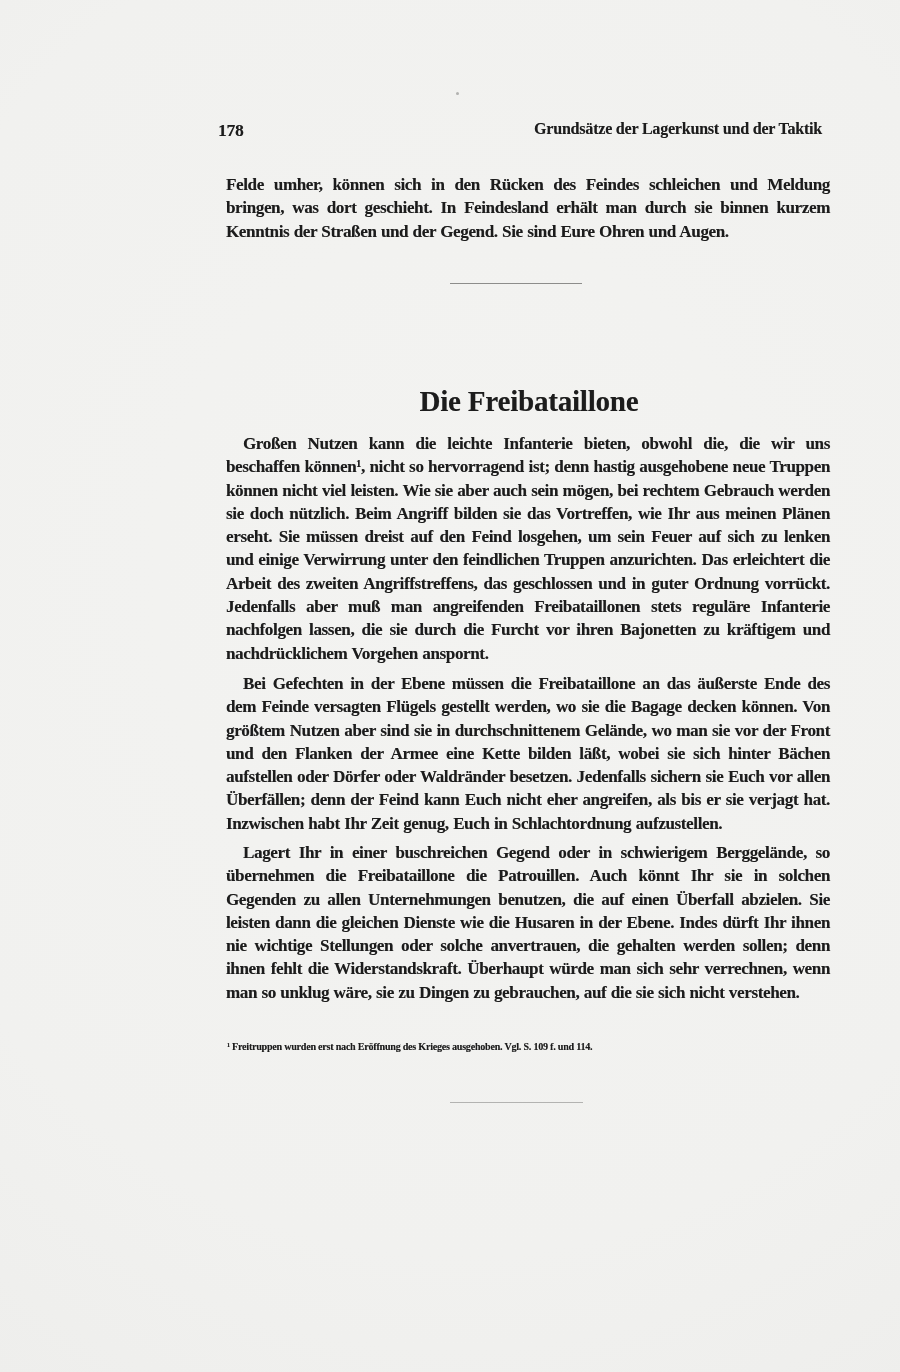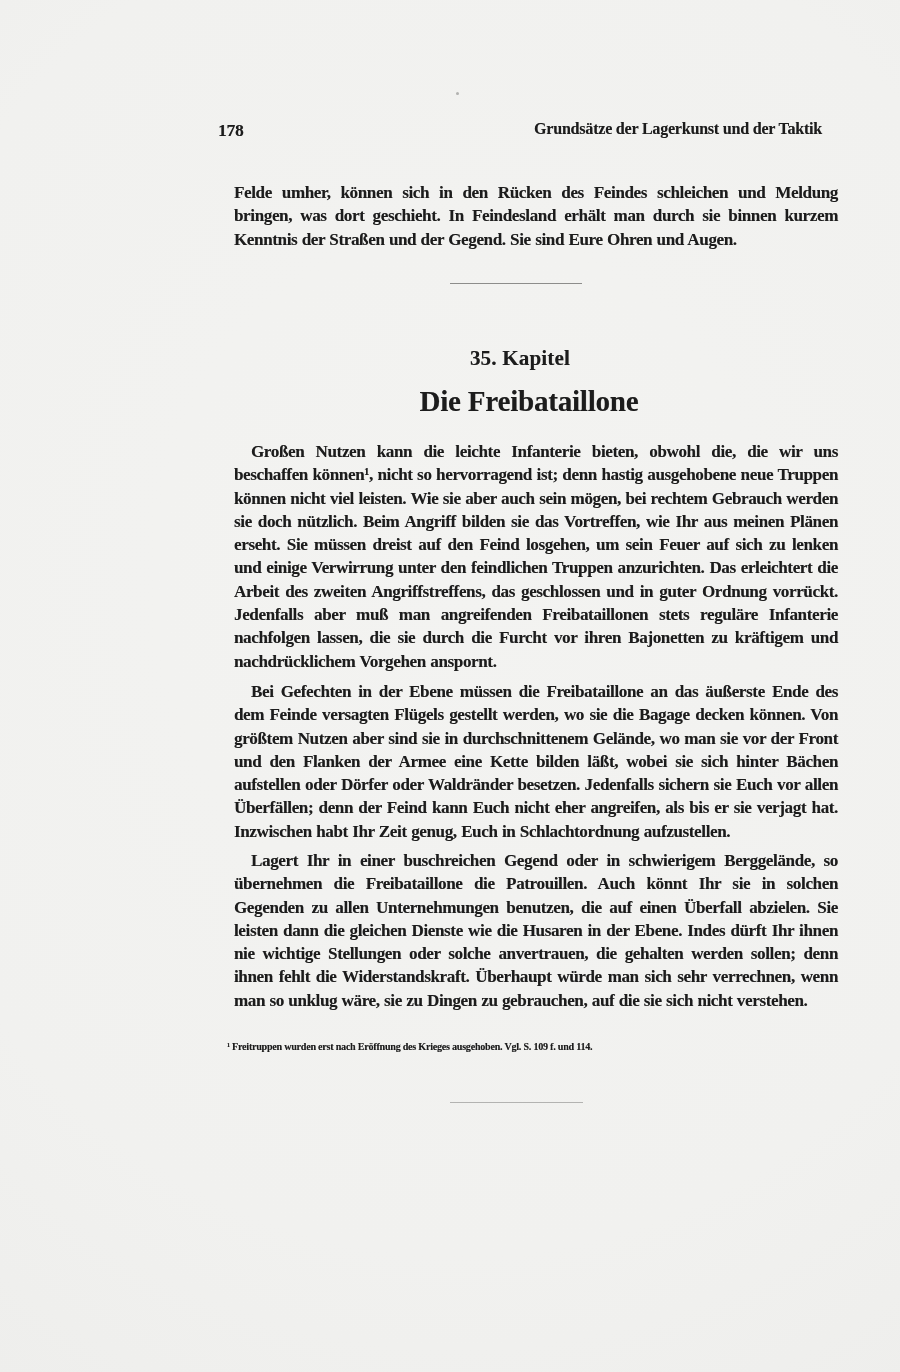--- a/index.html
+++ b/index.html
@@ -44,21 +44,21 @@
     display: block;
     text-align: right;
     font-size: 16px;
   }
   
   .body-par {
     font-size: 17px;
     line-height: 23.3px;
     letter-spacing: -0.35px;
     text-align: justify;
-    margin: 16px;
+    margin: 8px;
     word-spacing: 0.5px;
   }
   .indent { text-indent: 17px; }
   .par-intro { top: 165px; }
   .par-1 { top: 424px; }
   .par-2 { top: 664px; }
   .par-3 { top: 833px; }
   
   .divider {
     position: absolute;
@@ -120,21 +120,20 @@
 
   <header class="col running-head ink">
     <span class="page-number">178</span>
     <span class="running-title">Grundsätze der Lagerkunst und der Taktik</span>
   </header>
 
   <p class="col body-par ink par-intro">Felde umher, können sich in den Rücken des Feindes schleichen und Meldung bringen, was dort geschieht. In Feindesland erhält man durch sie binnen kurzem Kenntnis der Straßen und der Gegend. Sie sind Eure Ohren und Augen.</p>
 
   <div class="divider divider-top"></div>
 
-  <div class="col chapter-number ink">35. Kapitel</div>
 
   <h1 class="col chapter-title ink">Die Freibataillone</h1>
 
   <p class="col body-par ink indent par-1">Großen Nutzen kann die leichte Infanterie bieten, obwohl die, die wir uns beschaffen können¹, nicht so hervorragend ist; denn hastig ausgehobene neue Truppen können nicht viel leisten. Wie sie aber auch sein mögen, bei rechtem Gebrauch werden sie doch nützlich. Beim Angriff bilden sie das Vortreffen, wie Ihr aus meinen Plänen erseht. Sie müssen dreist auf den Feind losgehen, um sein Feuer auf sich zu lenken und einige Verwirrung unter den feindlichen Truppen anzurichten. Das erleichtert die Arbeit des zweiten Angriffstreffens, das geschlossen und in guter Ordnung vorrückt. Jedenfalls aber muß man angreifenden Freibataillonen stets reguläre Infanterie nachfolgen lassen, die sie durch die Furcht vor ihren Bajonetten zu kräftigem und nachdrücklichem Vorgehen anspornt.</p>
 
   <p class="col body-par ink indent par-2">Bei Gefechten in der Ebene müssen die Freibataillone an das äußerste Ende des dem Feinde versagten Flügels gestellt werden, wo sie die Bagage decken können. Von größtem Nutzen aber sind sie in durchschnittenem Gelände, wo man sie vor der Front und den Flanken der Armee eine Kette bilden läßt, wobei sie sich hinter Bächen aufstellen oder Dörfer oder Waldränder besetzen. Jedenfalls sichern sie Euch vor allen Überfällen; denn der Feind kann Euch nicht eher angreifen, als bis er sie verjagt hat. Inzwischen habt Ihr Zeit genug, Euch in Schlachtordnung aufzustellen.</p>
 
   <p class="col body-par ink indent par-3">Lagert Ihr in einer buschreichen Gegend oder in schwierigem Berggelände, so übernehmen die Freibataillone die Patrouillen. Auch könnt Ihr sie in solchen Gegenden zu allen Unternehmungen benutzen, die auf einen Überfall abzielen. Sie leisten dann die gleichen Dienste wie die Husaren in der Ebene. Indes dürft Ihr ihnen nie wichtige Stellungen oder solche anvertrauen, die gehalten werden sollen; denn ihnen fehlt die Widerstandskraft. Überhaupt würde man sich sehr verrechnen, wenn man so unklug wäre, sie zu Dingen zu gebrauchen, auf die sie sich nicht verstehen.</p>
 
   <p class="col footnote ink">¹ Freitruppen wurden erst nach Eröffnung des Krieges ausgehoben. Vgl. S. 109 f. und 114.</p>

